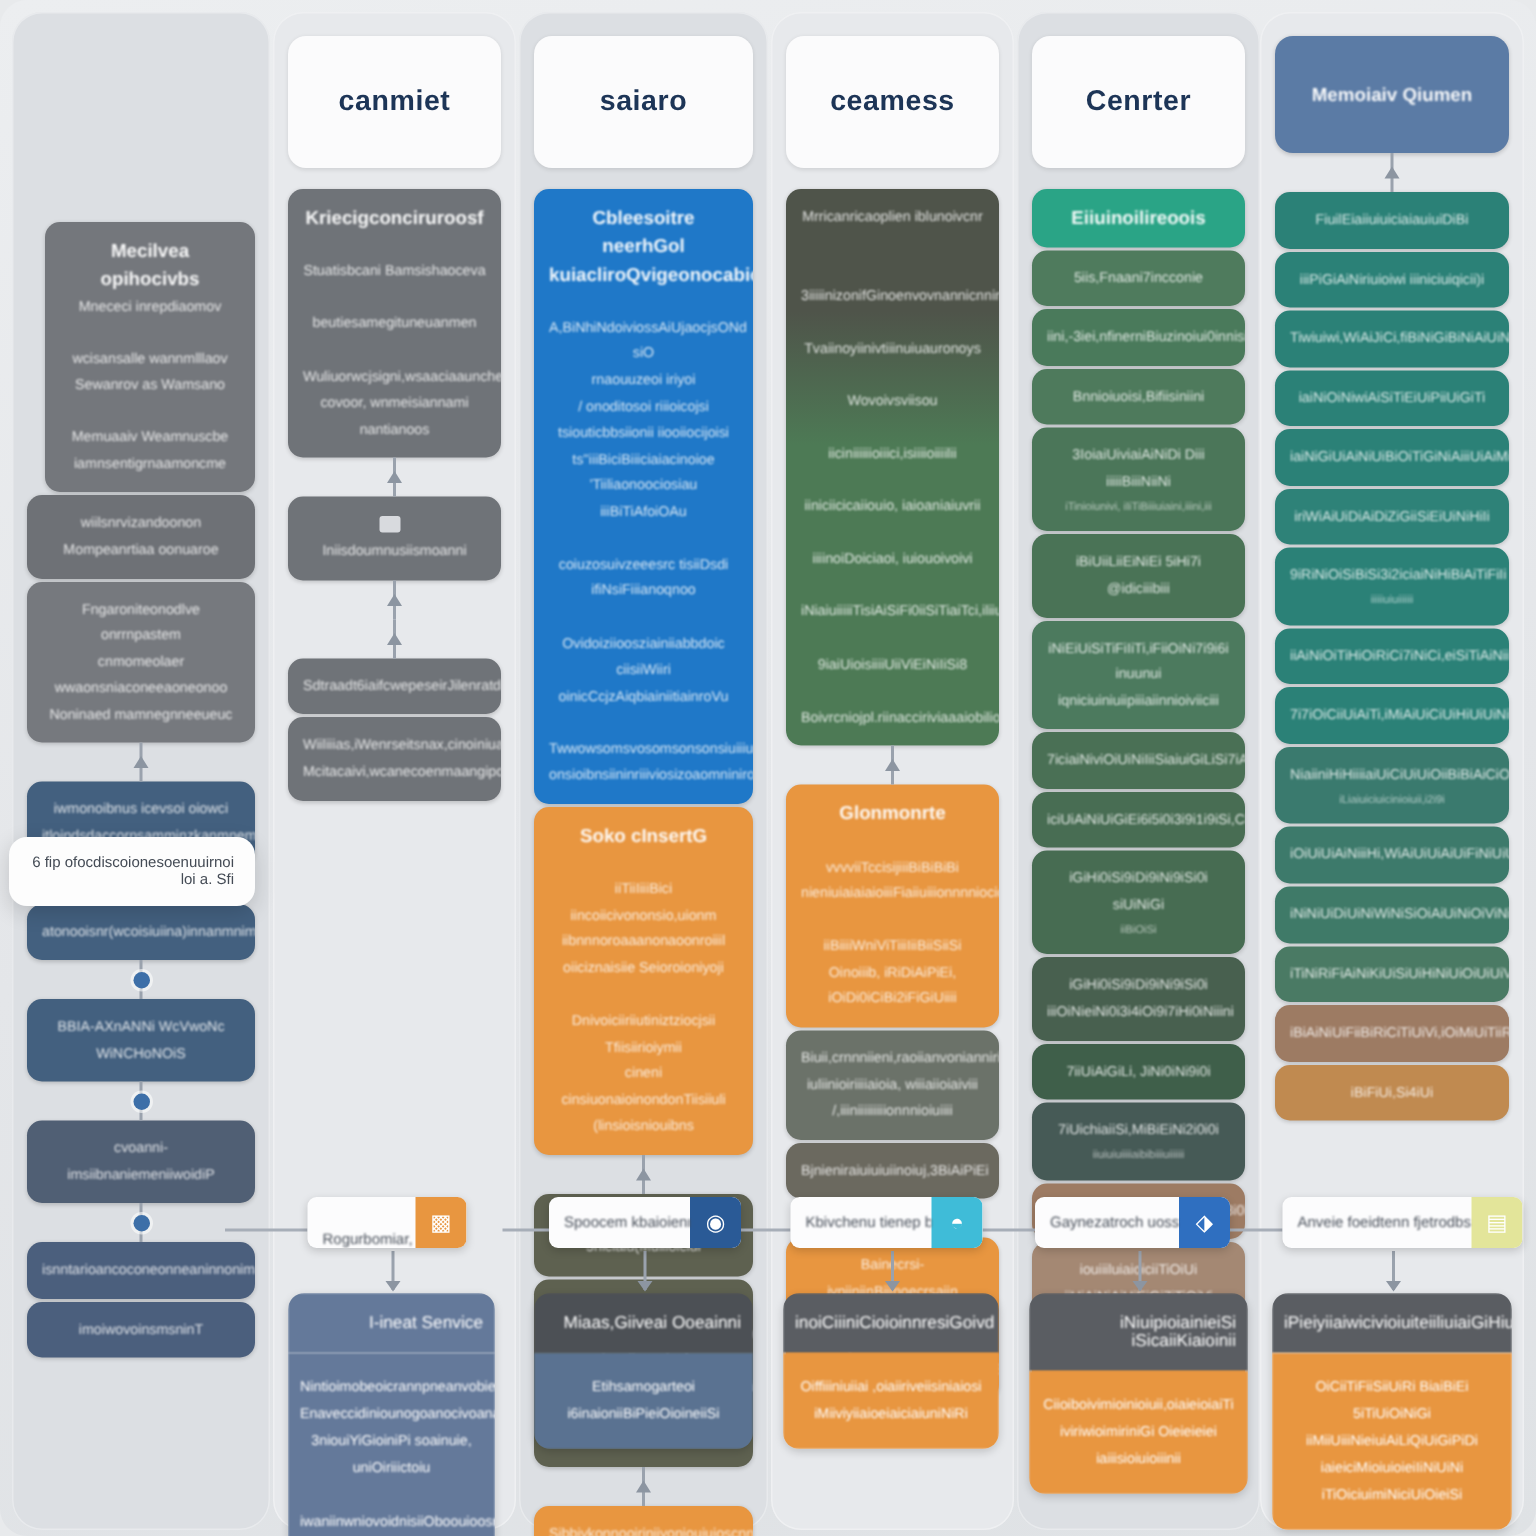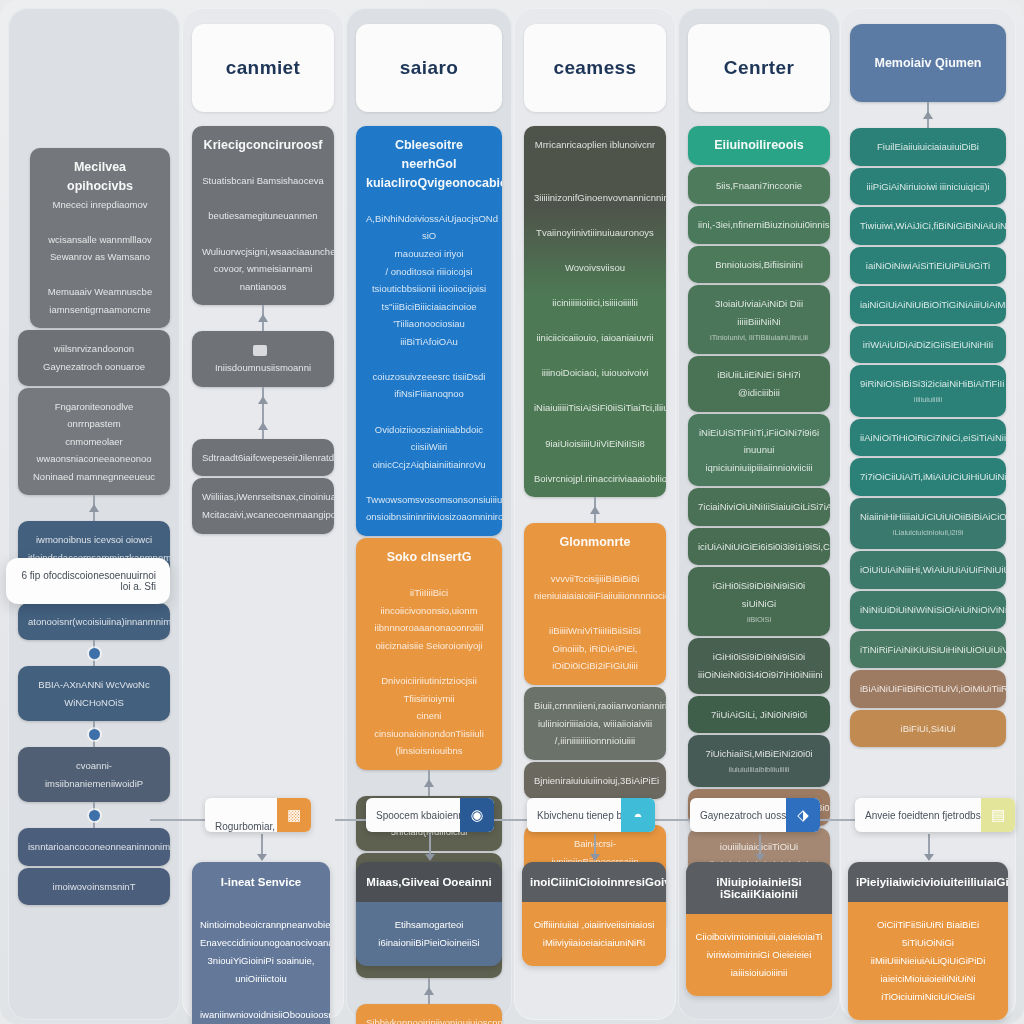--- a/index.html
+++ b/index.html
@@ -176,23 +176,23 @@
   
   .bcard {
     position: absolute;
     border-radius: 11px;
     overflow: hidden;
     box-shadow: 0 2px 6px rgba(0,0,0,.17);
     color: #fff;
   }
   .bcard .bhead {
     padding: 14px 8px;
-    text-align: center;
+    text-align: right;
     font-size: 11.5px;
-    font-weight: 700;
+    font-weight: 400;
     filter: blur(.55px);
   }
   .bcard .bbody {
     padding: 14px 8px;
     text-align: center;
     font-size: 9.5px;
     line-height: 1.9;
     filter: blur(.7px);
   }
   .bcard.solid .bhead { font-size: 11.5px; }
@@ -235,21 +235,21 @@
             <div class="ln">Mnececi inrepdiaomov</div>
             <div class="ln">&nbsp;</div>
             <div class="ln">wcisansalle wannmlllaov</div>
             <div class="ln">Sewanrov as Wamsano</div>
             <div class="ln">&nbsp;</div>
             <div class="ln">Memuaaiv Weamnuscbe</div>
             <div class="ln">iamnsentigrnaamoncme</div>
           </div>
           <div class="card" style="background: rgb(110, 113, 118);">
             <div class="ln">wiilsnrvizandoonon</div>
-            <div class="ln">Gaynezatroch oonuaroe</div>
+            <div class="ln">Mompeanrtiaa oonuaroe</div>
           </div>
           <div class="card" style="background: rgb(118, 121, 126);">
             <div class="ln">Fngaroniteonodlve onrrnpastem</div>
             <div class="ln">cnmomeolaer wwaonsniaconeeaoneonoo</div>
             <div class="ln">Noninaed mamnegnneeueuc</div>
           </div>
         </div>
         <div class="vconn">
           <span class="node arrow"></span>
         </div>

